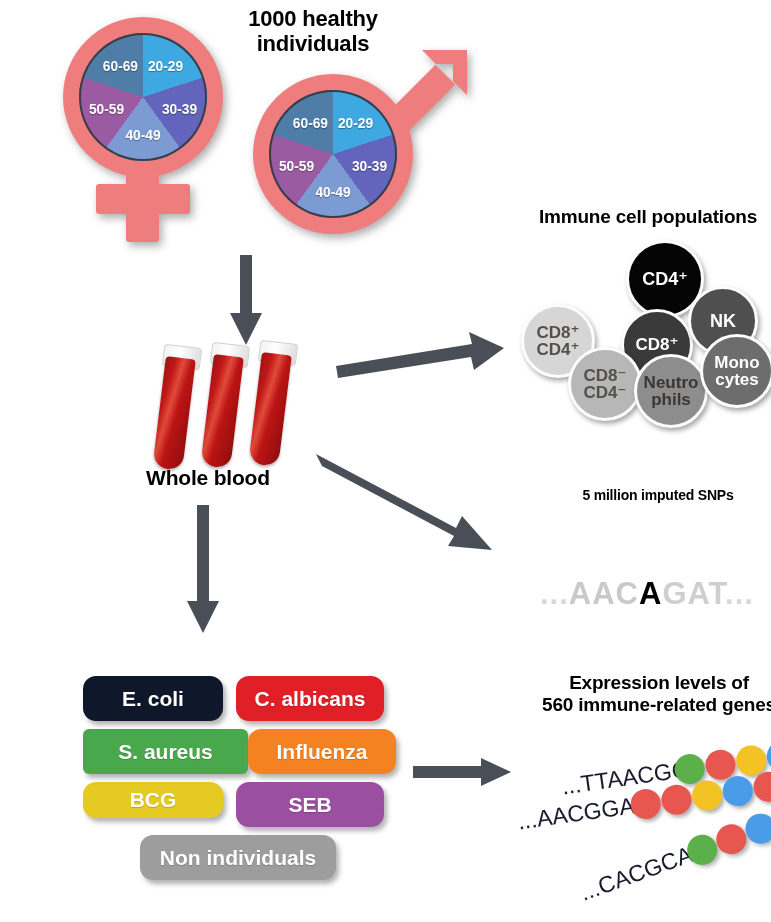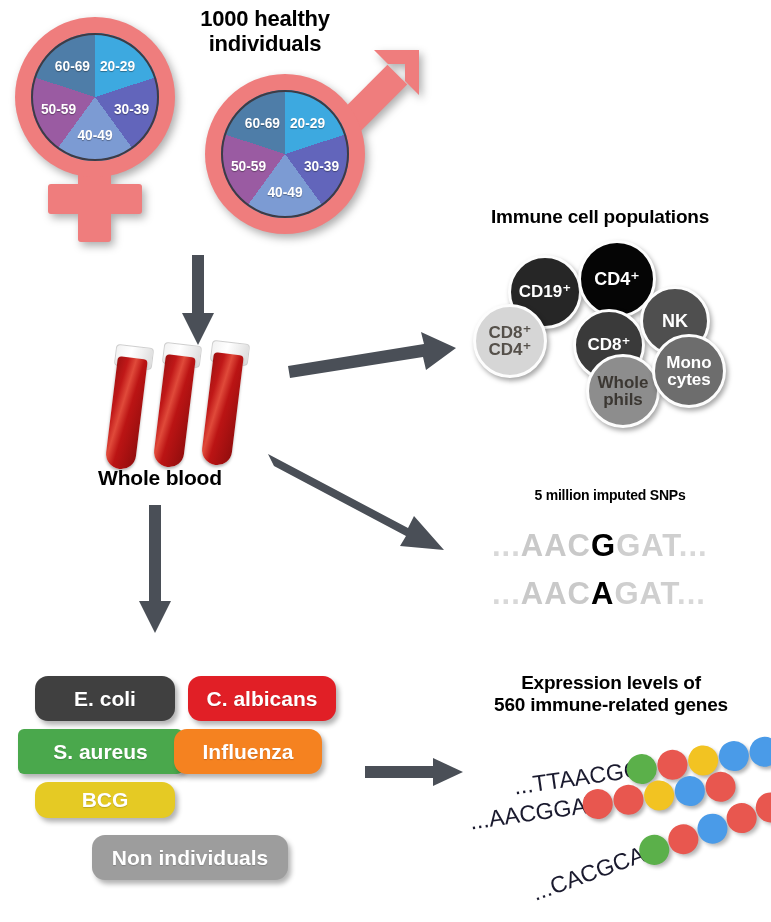--- a/index.html
+++ b/index.html
@@ -2,21 +2,21 @@
 <html><head>
 <meta charset="utf-8">
 <style>
   html,body{margin:0;padding:0;}
   body{
     width:771px;height:922px;
     background:#ffffff;
     font-family:"Liberation Sans","DejaVu Sans",sans-serif;
     position:relative;overflow:hidden;
   }
-  .stage{position:absolute;inset:0;}
+  .stage{position:absolute;inset:0;margin-left:48px;}
   .abs{position:absolute;}
 
   
   .heading{
     font-weight:bold;color:#000;text-align:center;
     line-height:1.15;letter-spacing:-0.2px;
     white-space:pre-line;
   }
   #title-cohort{left:160px;top:6px;width:210px;font-size:22px;}
   #title-immune{left:435px;top:206px;width:330px;font-size:19px;}
@@ -187,44 +187,45 @@
 
   <div class="abs arrow" style="left:365px;top:755px;">
     <svg width="100" height="34" viewBox="0 0 100 34">
       <rect x="0" y="11" width="72" height="12" fill="#4a4f57"></rect>
       <polygon points="68,3 98,17 68,31" fill="#4a4f57"></polygon>
     </svg>
   </div>
 
   <div class="abs heading" id="title-immune">Immune cell populations</div>
   <div class="abs" id="immune-cells" style="left:0;top:0;width:771px;height:450px;pointer-events:none;">
-      <div class="cell" style="left: 508px; top: 255px; width: 68px; height: 68px; background: rgb(38, 38, 38); color: rgb(255, 255, 255); font-size: 17px;">CD19⁺</div>
       <div class="cell" style="left: 578px; top: 240px; width: 72px; height: 72px; background: rgb(5, 5, 5); color: rgb(255, 255, 255); font-size: 18px;">CD4⁺</div>
       <div class="cell" style="left: 473px; top: 304px; width: 68px; height: 68px; background: rgb(214, 214, 214); color: rgb(85, 80, 74); font-size: 17px;">CD8⁺
 CD4⁺</div>
       <div class="cell" style="left: 573px; top: 309px; width: 66px; height: 66px; background: rgb(58, 58, 58); color: rgb(255, 255, 255); font-size: 17px;">CD8⁺</div>
       <div class="cell" style="left: 640px; top: 286px; width: 64px; height: 64px; background: rgb(79, 79, 79); color: rgb(255, 255, 255); font-size: 18px;">NK</div>
-      <div class="cell" style="left: 586px; top: 354px; width: 68px; height: 68px; background: rgb(141, 141, 141); color: rgb(59, 55, 50); font-size: 17px;">Whole
+      <div class="cell" style="left: 520px; top: 347px; width: 68px; height: 68px; background: rgb(183, 183, 183); color: rgb(85, 80, 74); font-size: 17px;">CD8⁻
+CD4⁻</div>
+      <div class="cell" style="left: 586px; top: 354px; width: 68px; height: 68px; background: rgb(141, 141, 141); color: rgb(59, 55, 50); font-size: 17px;">Neutro
 phils</div>
       <div class="cell" style="left: 652px; top: 334px; width: 68px; height: 68px; background: rgb(109, 109, 109); color: rgb(255, 255, 255); font-size: 17px;">Mono
 cytes</div>
     </div>
 
   <div class="abs heading" id="title-snps">5 million imputed SNPs</div>
   <div class="abs" id="snp-block" style="left:492px;top:528px;width:270px;height:90px;">
-      <div class="snp-row" style="left: 0px; top: 0px;"><span class="snp-dots">...</span><span class="snp-fade-l">AAC</span><span class="snp-hi">G</span><span class="snp-fade-r">GAT</span><span class="snp-dots">...</span></div>
       <div class="snp-row" style="left: 0px; top: 48px;"><span class="snp-dots">...</span><span class="snp-fade-l">AAC</span><span class="snp-hi">A</span><span class="snp-fade-r">GAT</span><span class="snp-dots">...</span></div>
     </div>
 
   <div class="abs" id="stimuli-block" style="left:0;top:0;width:400px;height:922px;pointer-events:none;">
-      <div class="pill" style="left: 35px; top: 676px; width: 140px; height: 45px; background: #404040; pointer-events: auto;">E. coli</div>
+      <div class="pill" style="left: 35px; top: 676px; width: 140px; height: 45px; background: #0f172a; pointer-events: auto;">E. coli</div>
       <div class="pill" style="left: 188px; top: 676px; width: 148px; height: 45px; background: rgb(225, 31, 38); pointer-events: auto;">C. albicans</div>
-      <div class="pill" style="left: 18px; top: 729px; width: 165px; height: 45px; background: rgb(74, 168, 76); pointer-events: auto; border-radius: 6px;">S. aureus</div>
-      <div class="pill" style="left: 174px; top: 729px; width: 148px; height: 45px; background: rgb(245, 130, 32); pointer-events: auto;">Influenza</div>
+      <div class="pill" style="left: 35px; top: 729px; width: 165px; height: 45px; background: rgb(74, 168, 76); pointer-events: auto; border-radius: 6px;">S. aureus</div>
+      <div class="pill" style="left: 200px; top: 729px; width: 148px; height: 45px; background: rgb(245, 130, 32); pointer-events: auto;">Influenza</div>
       <div class="pill" style="left: 35px; top: 782px; width: 140px; height: 36px; background: rgb(229, 202, 36); pointer-events: auto;">BCG</div>
+      <div class="pill" style="left: 188px; top: 782px; width: 148px; height: 45px; background: rgb(155, 79, 161); pointer-events: auto;">SEB</div>
       <div class="pill" style="left: 92px; top: 835px; width: 196px; height: 45px; background: rgb(157, 157, 157); pointer-events: auto;">Non individuals</div>
     </div>
 
   <div class="abs heading" id="title-expression">Expression levels of
 560 immune-related genes</div>
   <div class="abs" id="rna-block" style="left:0;top:0;width:771px;height:922px;pointer-events:none;">
       <div class="strand" style="left: 514px; top: 770px; width: 300px; height: 34px; transform: rotate(-8deg);">
         <span class="seq">...TTAACGG</span>
         <div class="bead" style="left: 114px; background: rgb(91, 176, 74);"></div>
         <div class="bead" style="left: 145px; background: rgb(232, 87, 79);"></div>

